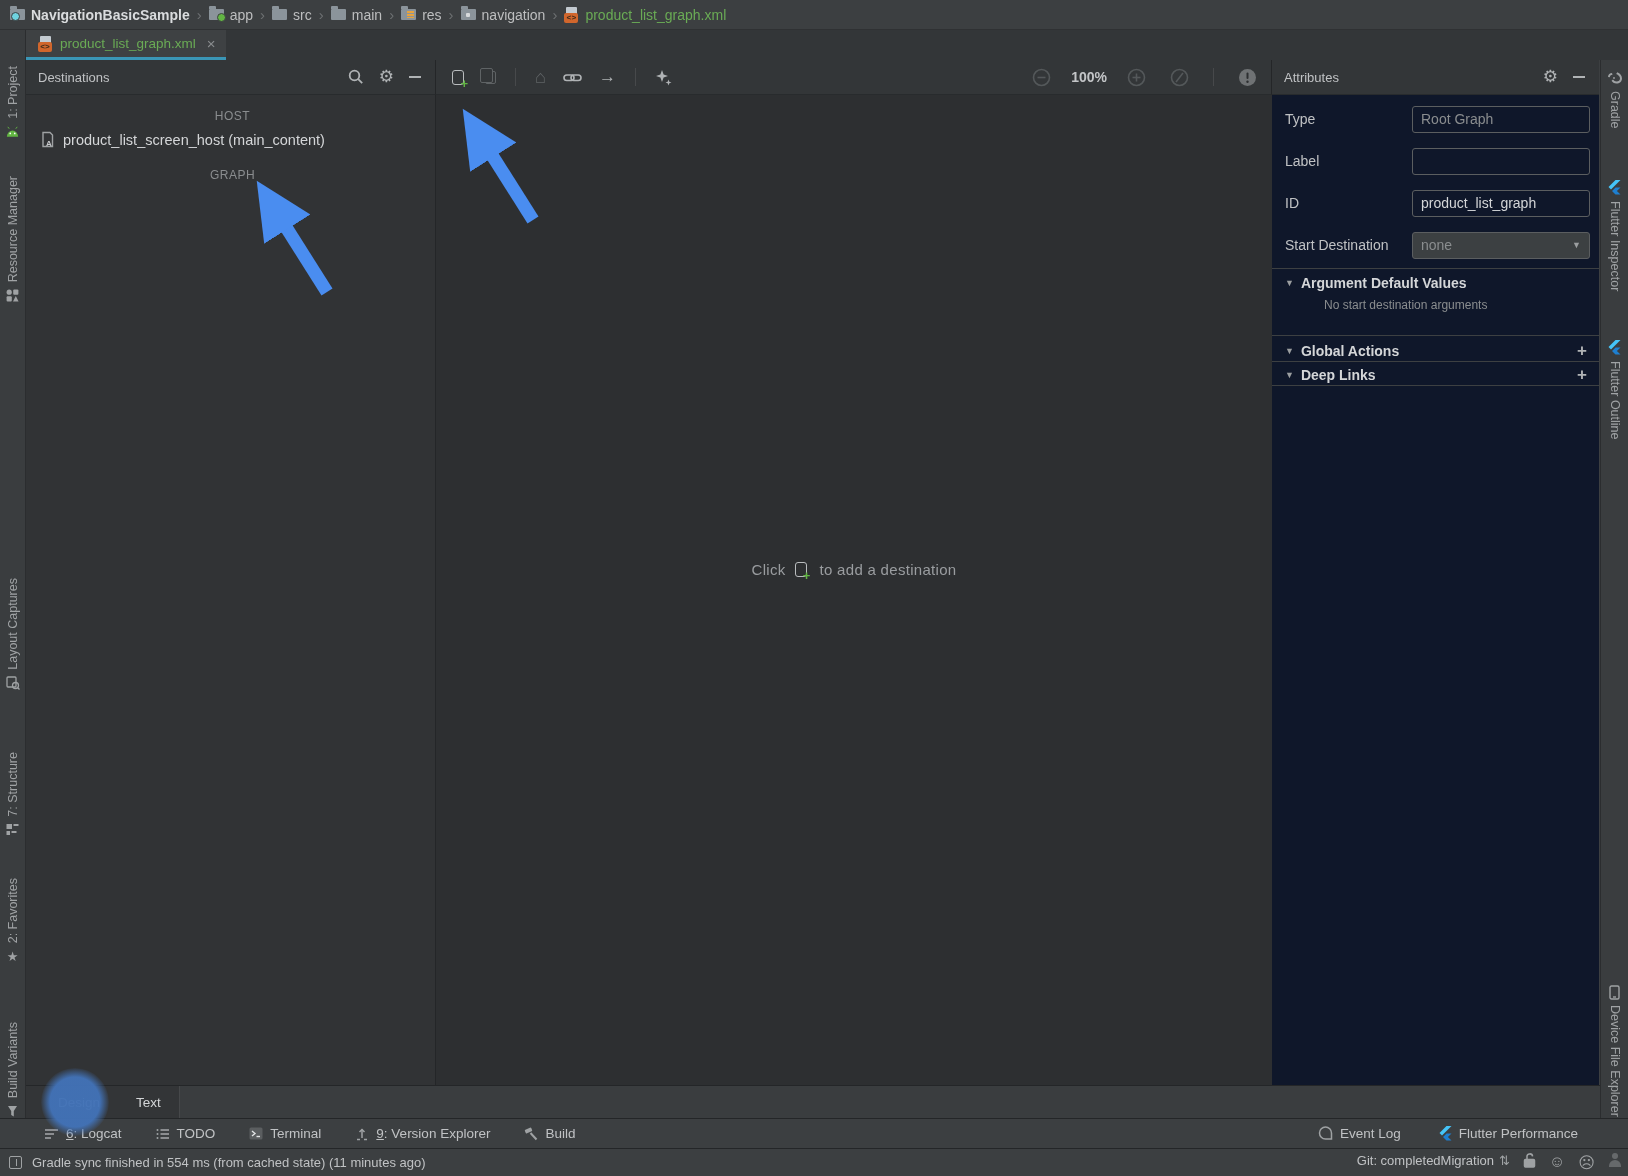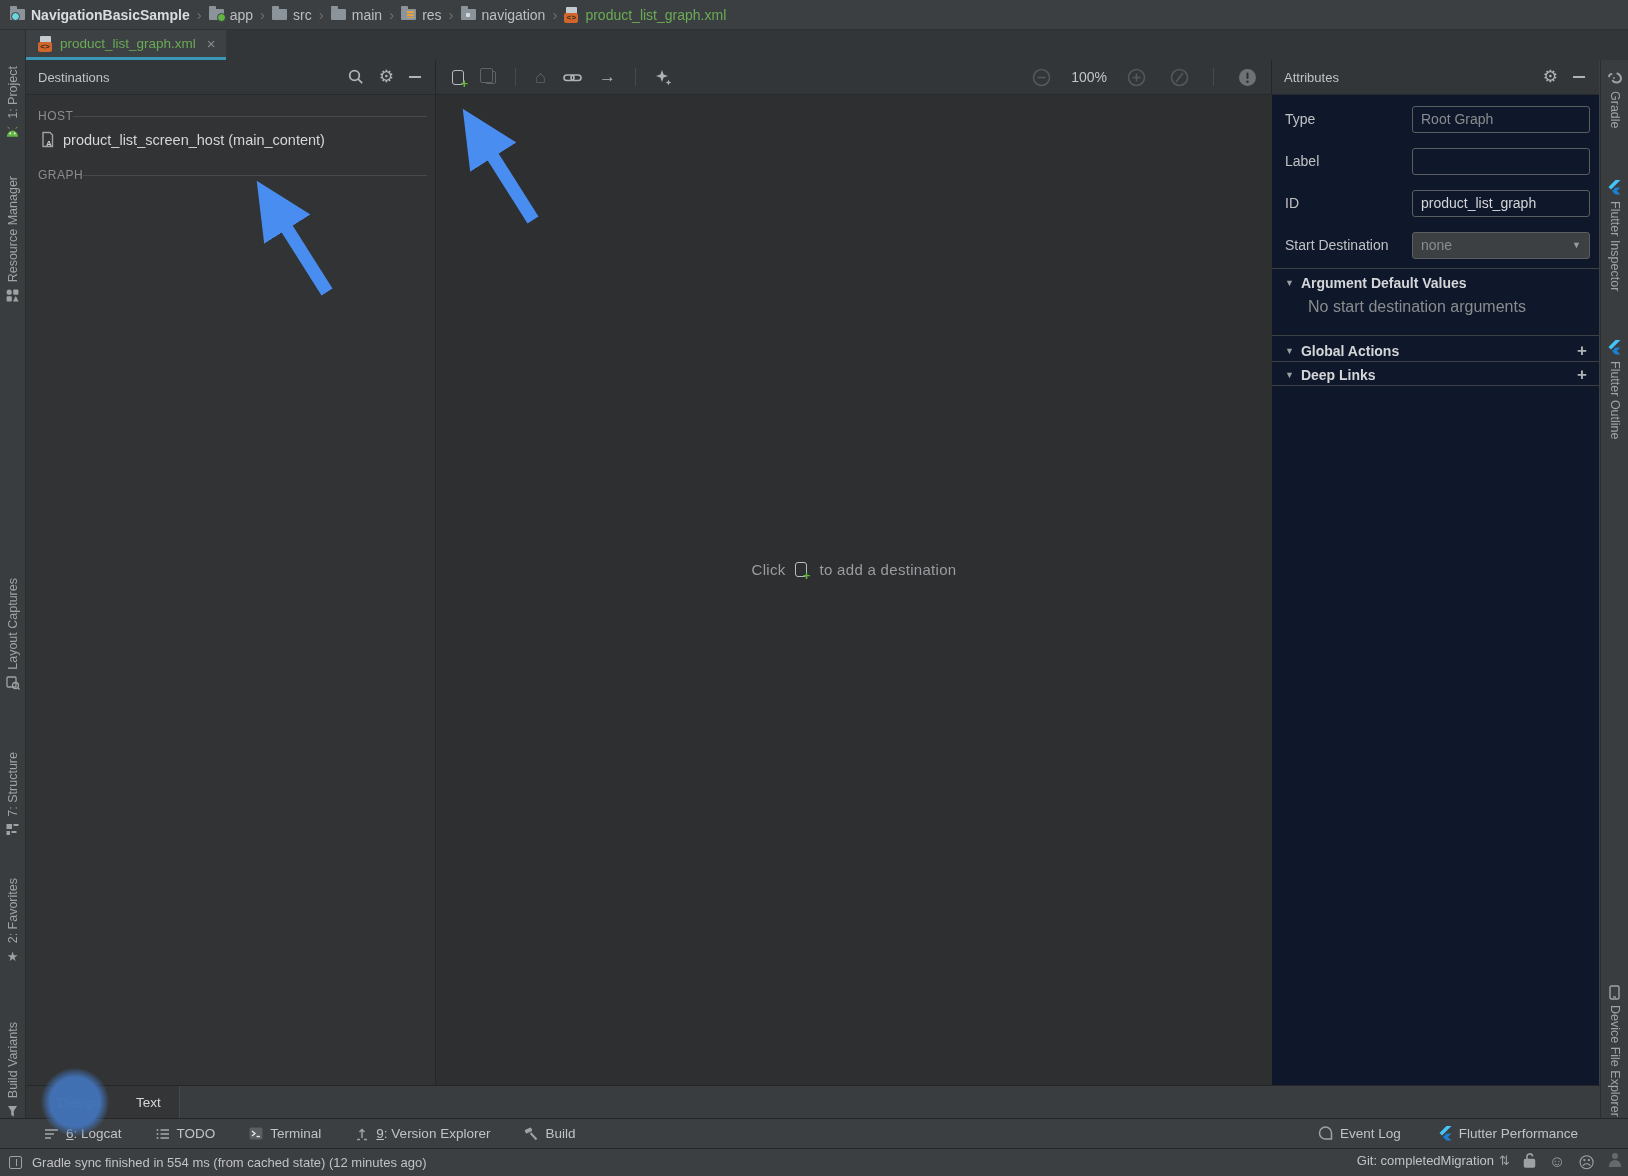--- a/index.html
+++ b/index.html
@@ -57,28 +57,28 @@
   .destinations-header { left:26px; width:410px; border-right:1px solid #242628; }
   .canvas-toolbar { left:436px; width:836px; border-right:1px solid #242628; padding-left:16px; }
   .attributes-header { left:1272px; width:327px; }
   .destinations-body {
     position:absolute; left:26px; top:95px; width:410px; height:990px;
     background:#313335; border-right:1px solid #242628; z-index:1;
   }
   .canvas-body { position:absolute; left:436px; top:95px; width:836px; height:990px; background:#2d2f31; z-index:1; }
   .attributes-body { position:absolute; left:1272px; top:95px; width:327px; height:990px; background:#0f172a; z-index:1; }
   
-  .dest-section { display:flex; align-items:center; padding:0 8px 0 12px; margin-top:14px; }
+  .dest-section { display:flex; align-items:center; padding:0 8px 0 12px; margin-top:14px;flex-direction:column; }
   .dest-section-label { font-size:12px; letter-spacing:0.5px; color:#8a8d8f; }
   .dest-section .rule { flex:1; height:1px; background:#47494b; }
   .dest-item { display:flex; align-items:center; gap:8px; padding:8px 0 6px 14px; color:#d4d6d8; font-size:14.5px; }
   
   .tb-group { display:flex; align-items:center; gap:17px; }
   .tb-sep { width:1px; height:18px; background:#47494b; margin:0 2px; }
-  .tb-right { margin-left:auto; display:flex; align-items:center; gap:18px; padding-right:14px; }
+  .tb-right { margin-left:auto; display:flex; align-items:center; gap:18px; padding-right:14px;font-weight:bold; }
   .zoom-label { font-size:14px; color:#c3c5c7; margin:0 2px; }
   
   .ic-search, .ic-gear, .ic-minusline, .ic-plus { color:#b0b3b5; }
   .ic-gear { font-size:17px; line-height:16px; }
   .ic-minusline { display:inline-block; width:12px; height:2px; background:#b0b3b5; }
   .ic-plus { font-size:17px; font-weight:bold; line-height:16px; }
   .ic-adddest { position:relative; display:inline-block; width:12px; height:15px; border:1.5px solid #b9bcbe; border-radius:3px; }
   .ic-adddest::after { content:"+"; position:absolute; right:-5px; bottom:-7px; color:#62b543; font-size:13px; font-weight:bold; }
   .ic-nested { position:relative; display:inline-block; width:11px; height:13px; border:1.5px solid #5f6365; border-radius:2px; margin-left:4px; }
   .ic-nested::before { content:""; position:absolute; left:-6px; top:-4px; width:11px; height:13px; border:1.5px solid #5f6365; border-radius:2px; background:#333638; }
@@ -90,21 +90,21 @@
                 width:124px; overflow:hidden; white-space:nowrap; }
   .attr-field { position:absolute; left:140px; top:0; width:178px; height:27px; border:1px solid #5b5e60; border-radius:3px;
                 line-height:25px; padding:0 8px; font-size:14px; color:#d4d6d8; background:transparent; }
   .attr-field.dim { color:#8a8d8f; }
   .attr-field.dropdown { background:#3c4042; display:flex; align-items:center; justify-content:space-between; color:#8a8d8f; }
   .dd-arrow { font-size:9px; color:#9b9ea0; }
   .attr-section { position:absolute; left:0; width:100%; display:flex; align-items:center; gap:7px; padding-left:13px; }
   .attr-section .tri { font-size:9px; color:#9b9ea0; }
   .attr-section .sec-title { font-size:14px; font-weight:bold; color:#d4d6d8; }
   .attr-section .sec-plus { margin-left:auto; padding-right:12px; }
-  .attr-empty { position:absolute; left:36px; color:#8a8d8f; font-size:16px; }
+  .attr-empty { position:absolute; left:52px; color:#8a8d8f; font-size:12px; }
   .attr-divider { position:absolute; left:0; width:100%; height:1px; background:#3d4042; }
   
   .canvas-hint { position:absolute; left:0; top:466px; width:100%; text-align:center; color:#9a9da0; font-size:15px;
      display:flex; align-items:center; justify-content:center; gap:9px; letter-spacing:0.3px; }
   
   .mode-tab-row { position:absolute; left:26px; top:1085px; width:1602px; height:33px; background:#333537;
      border-top:1px solid #242628; display:flex; align-items:stretch; z-index:2; }
   .mode-tab { display:flex; align-items:center; padding:0 18px; font-size:13.5px; }
   .mode-tab.design { color:#9ca0a3; }
   .mode-tab.text { color:#d4d6d8; }
@@ -510,21 +510,21 @@
               <path d="M7.5 7.5 L4 11 7.5 14.5 H12.5 L8.9 11 12.5 7.5 Z" fill="#1e7fd0"></path>
             </svg>
         </span>
         <span>Flutter Performance</span>
       </span>
     </span>
   </div>
 
   <div class="status-bar">
     <span class="margin-ic"></span>
-    <span>Gradle sync finished in 554 ms (from cached state) (12 minutes ago)</span>
+    <span>Gradle sync finished in 554 ms (from cached state) (11 minutes ago)</span>
     <span class="status-right">
       <span style="display:flex;align-items:center;gap:5px;">
         <span>Git: completedMigration</span>
         <span class="updown">⇅</span>
       </span>
       <span>
         <svg width="13" height="15" viewBox="0 0 13 15" fill="none" stroke="#9fa2a4" stroke-width="1.5">
             <rect x="1.5" y="6.5" width="10" height="7.5" rx="1" fill="#9fa2a4"></rect>
             <path d="M4 6.5 V4 a2.8 2.8 0 0 1 5.6 -0.6"></path>
           </svg>

